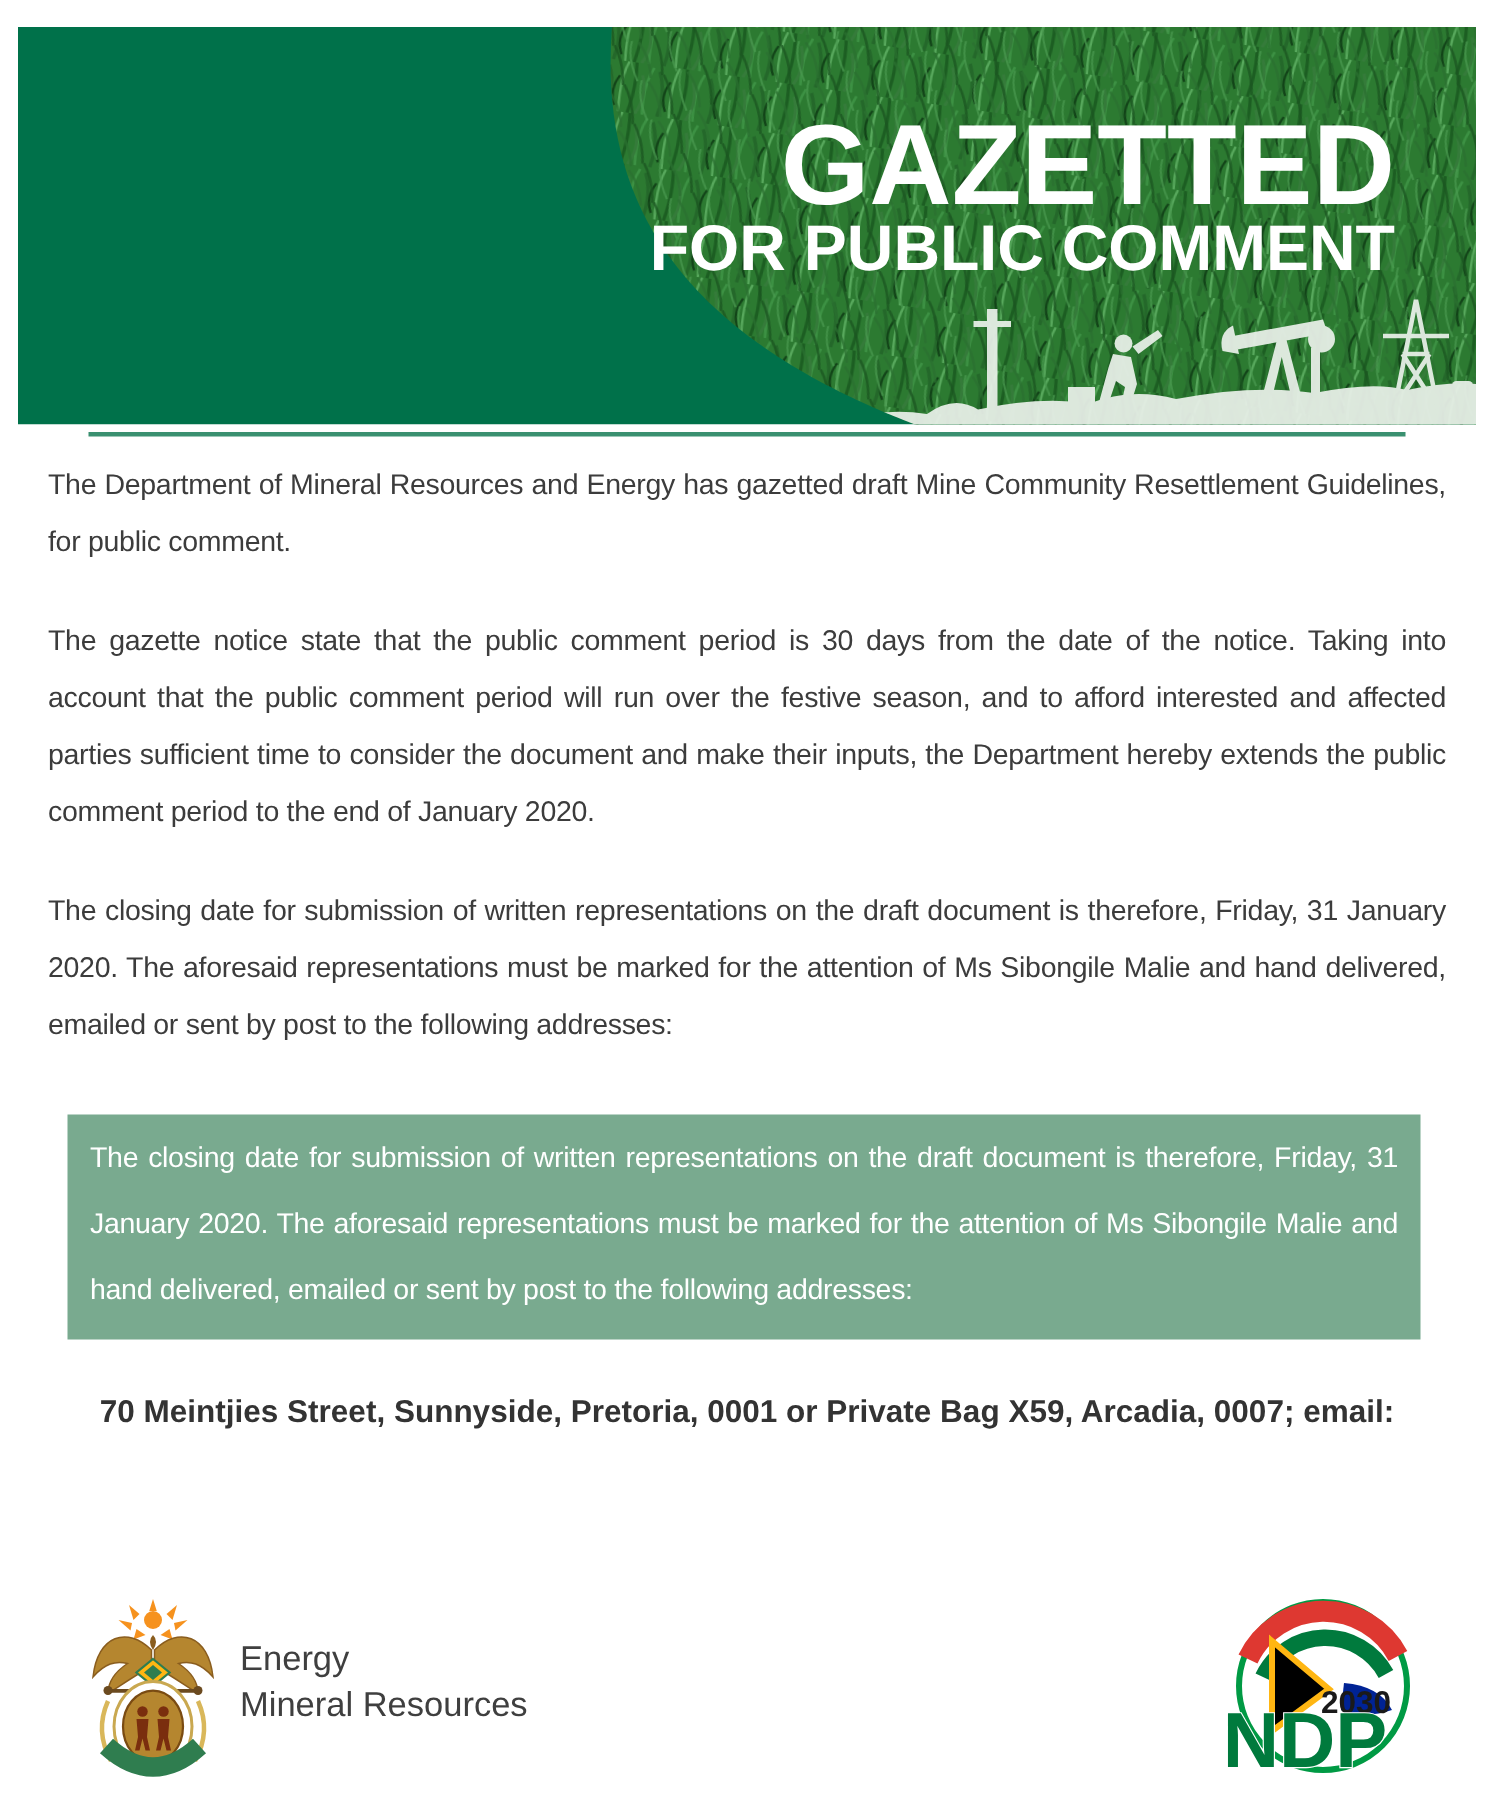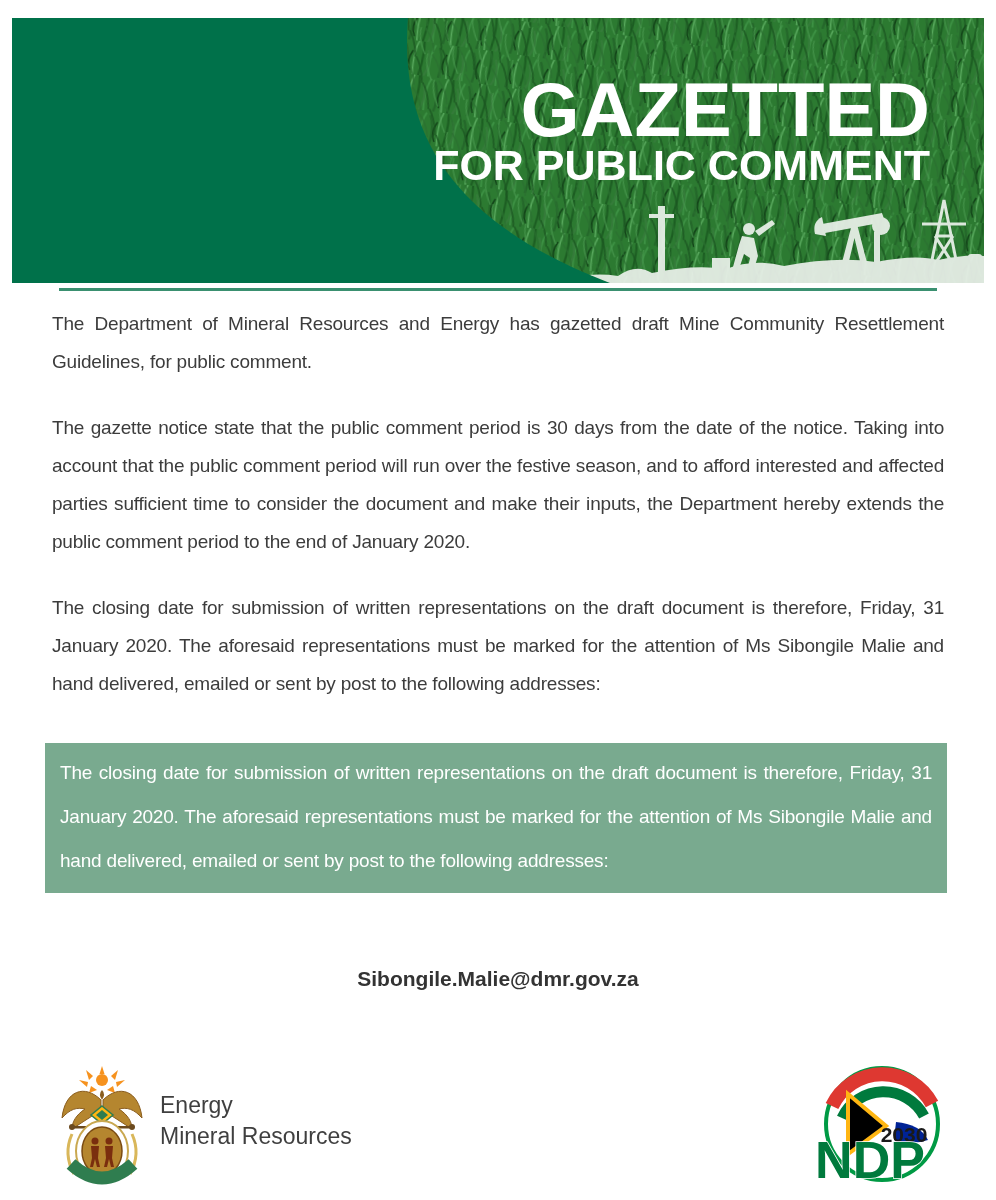--- a/index.html
+++ b/index.html
@@ -28,21 +28,21 @@
     line-height:47px;
     letter-spacing:-0.5px;
   }
   .title-divider{
     width:878px;
     margin:15px auto 0 auto;
     border:none;
     border-top:3px solid #3a9070;
   }
   
-  .body-copy{margin:0 52px;}
+  .body-copy{margin:0 32px;}
   .body-copy p{
     font-size:19px;
     line-height:38px;
     letter-spacing:-0.2px;
     text-align:justify;
     margin:0;
   }
   .body-copy p.p1{margin-top:14px;}
   .body-copy p.p2{margin-top:28px;}
   .body-copy p.p3{margin-top:28px;}
@@ -157,22 +157,21 @@
   <p class="p1">The Department of Mineral Resources and Energy has gazetted draft Mine Community Resettlement Guidelines, for public comment.</p>
   <p class="p2">The gazette notice state that the public comment period is 30 days from the date of the notice. Taking into account that the public comment period will run over the festive season, and to afford interested and affected parties sufficient time to consider the document and make their inputs, the Department hereby extends the public comment period to the end of January 2020.</p>
   <p class="p3">The closing date for submission of written representations on the draft document is therefore, Friday, 31 January 2020. The aforesaid representations must be marked for the attention of Ms Sibongile Malie and hand delivered, emailed or sent by post to the following addresses:</p>
 </div>
 
 <div class="highlight-box">
   <p>The closing date for submission of written representations on the draft document is therefore, Friday, 31 January 2020. The aforesaid representations must be marked for the attention of Ms Sibongile Malie and hand delivered, emailed or sent by post to the following addresses:</p>
 </div>
 
 <div class="address">
-  <br>
-  <span>Sibongile.Malie@dmr.gov.za</span>
+  <span>70 Meintjies Street, Sunnyside, Pretoria, 0001 or Private Bag X59, Arcadia, 0007; email:</span><br>
 </div>
 
 <div class="footer">
 
   <svg class="coat-of-arms" width="90" height="128" viewBox="0 0 90 128">
     <g fill="#f6921e">
       <circle cx="45" cy="16" r="6"></circle>
       <path d="M45,2 l2.5,8 -5,0 z"></path>
       <path d="M29,6 l7,6 -4,4 z"></path>
       <path d="M61,6 l-7,6 4,4 z"></path>

